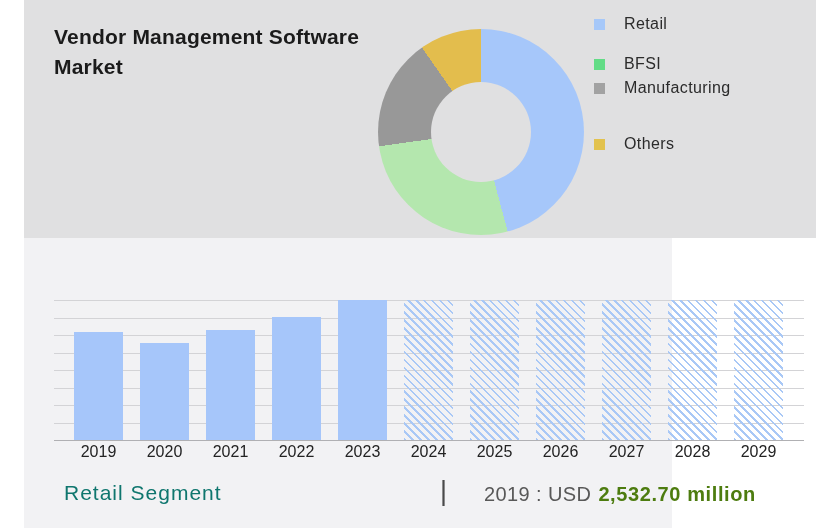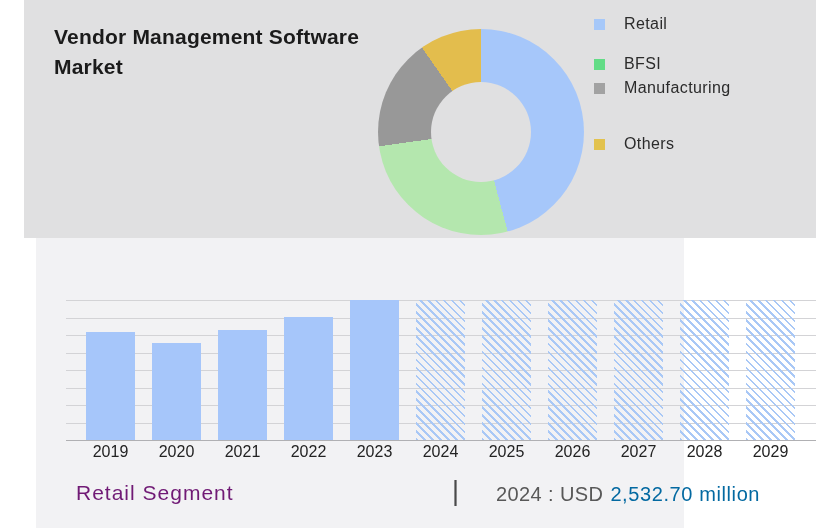--- a/index.html
+++ b/index.html
@@ -59,21 +59,21 @@
     margin-right: 19px;
     flex: 0 0 auto;
   }
   .legend-label {
     font-size: 16px; color: #2B2B2B;
     letter-spacing: 0.4px;
     white-space: nowrap;
   }
   
   .bottom-panel {
-    position: absolute; left: 12px; top: 238px;
+    position: absolute; left: 0; top: 238px;
     width: 648px; height: 290px;
     background: #F2F2F4;
   }
   .plot {
     position: absolute; left: 30px; top: 62px;
     width: 750px; height: 140px;
   }
   .gridline {
     position: absolute; left: 0; width: 100%; height: 1px;
     background: #D3D3D6;
@@ -94,35 +94,35 @@
     );
   }
   .x-label {
     position: absolute; top: 205px;
     transform: translateX(-50%);
     font-size: 16px; color: #232323;
     white-space: nowrap;
   }
   .segment-label {
     position: absolute; left: 40px; top: 243px;
-    font-size: 21px; color: #701a75;
+    font-size: 21px; color: #0f766e;
     letter-spacing: 1px;
   }
   .separator {
     position: absolute; left: 416px; top: 238px;
     font-size: 27px; color: #4A4A4A;
     font-weight: 300;
   }
   .stat {
     position: absolute; left: 460px; top: 245px;
     font-size: 20px; color: #585858;
     letter-spacing: 0.4px;
     white-space: nowrap;
   }
-  .stat strong { color: #0369a1; font-weight: 400; margin-left: 7px; letter-spacing: 0.6px; }
+  .stat strong { color: #4d7c0f; font-weight: 700; margin-left: 7px; letter-spacing: 0.6px; }
 </style>
 </head>
 <body>
 
 <div class="page">
 
   <section class="top-panel">
     <h1 class="title">Vendor Management Software Market</h1>
 
     <div class="donut">
@@ -182,17 +182,17 @@
         <div class="x-label" style="left: 404.5px;">2024</div>
         <div class="x-label" style="left: 470.5px;">2025</div>
         <div class="x-label" style="left: 536.5px;">2026</div>
         <div class="x-label" style="left: 602.5px;">2027</div>
         <div class="x-label" style="left: 668.5px;">2028</div>
         <div class="x-label" style="left: 734.5px;">2029</div>
       </div>
 
     <div class="segment-label">Retail Segment</div>
     <div class="separator">|</div>
-    <div class="stat"><span>2024 : USD</span><strong>2,532.70 million</strong></div>
+    <div class="stat"><span>2019 : USD</span><strong>2,532.70 million</strong></div>
 
   </section>
 
 </div>
 
 </body></html>

